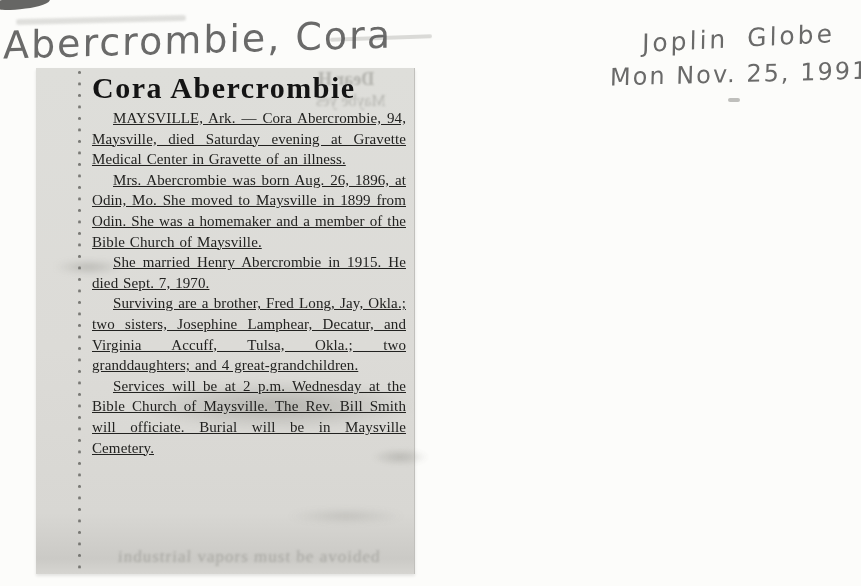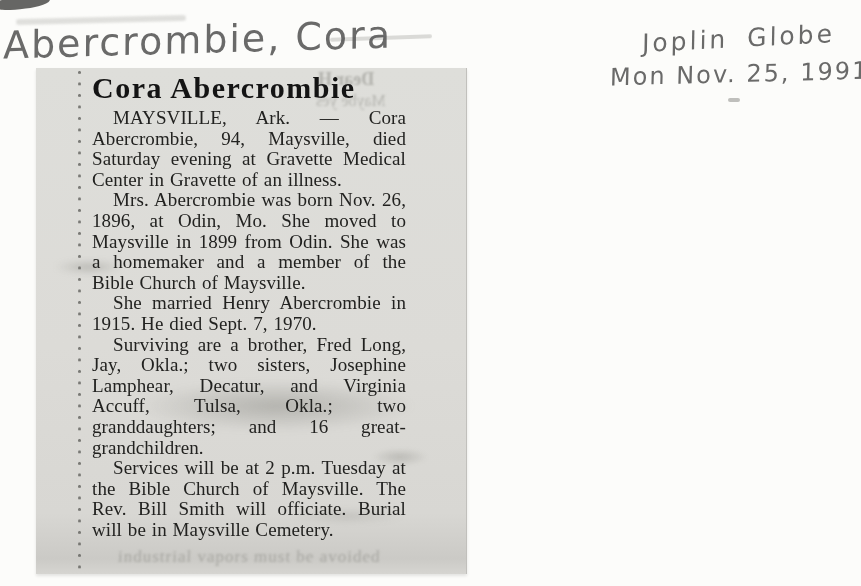--- a/index.html
+++ b/index.html
@@ -42,44 +42,45 @@
   .hand-src1 {
     left:642px; top:24px; font-size:25px; letter-spacing:3px;
     transform:rotate(-3deg) skewX(-4deg); word-spacing:8px;
   }
   .hand-src2 {
     left:610px; top:60px; font-size:24px; letter-spacing:2px;
     transform:rotate(-1.5deg) skewX(-3deg);
   }
   
   .clipping {
-    position:absolute; left:36px; top:68px; width:431px; height:506px;
+    position:absolute; left:36px; top:68px; width:379px; height:506px;
     background:linear-gradient(180deg,#dededa 0%, #dcdbd7 55%, #d8d7d3 88%, #cbcac6 97%, #d6d5d1 100%);
     border-right:1px solid #c1c0bc;
     box-shadow:0 2px 3px rgba(0,0,0,0.10);
     z-index:2;
   }
   .dotted-line {
     position:absolute; left:41px; top:2px; bottom:3px; width:5px;
     background-image:radial-gradient(circle at 2.5px 2.5px, #686864 1.15px, rgba(0,0,0,0) 1.8px);
     background-size:5px 11.5px; opacity:.85;
   }
   .article {
     position:absolute; left:56px; top:2px; width:314px; z-index:3;
   }
   .headline {
     font-family:"Liberation Serif", serif; font-weight:700;
     font-size:30px; line-height:36px; letter-spacing:1.5px;
     color:#141414; margin-bottom:2px;
   }
   .article p {
     font-family:"Liberation Serif", serif;
-    font-size:19px; line-height:20.6px; color:#222220;
+    font-size:15px; line-height:20.6px; color:#222220;
     text-align:justify; text-indent:21px; word-spacing:1px;
     letter-spacing:.1px;
+    text-decoration:underline;
   }
   
   .bleed {
     position:absolute; font-family:"Liberation Serif", serif;
     color:#8e8e88; white-space:nowrap; z-index:1; pointer-events:none;
   }
   .bleed-mirror { transform:scaleX(-1); }
   .bleed-top1 { left:282px; top:1px;  font-size:18px; font-weight:700; opacity:.55; filter:blur(1.1px); }
   .bleed-top2 { left:280px; top:24px; font-size:16px; opacity:.5;  filter:blur(1.3px); }
   .bleed-bottom { left:82px; top:479px; font-size:17px; opacity:.6; filter:blur(1.1px); letter-spacing:1px; transform:skewX(-3deg); }
@@ -115,21 +116,21 @@
     <div class="bleed bleed-top2 bleed-mirror">Maybe yes</div>
     <div class="bleed bleed-bottom">industrial vapors must be avoided</div>
     <div class="blob blob-1"></div>
     <div class="blob blob-2"></div>
     <div class="blob blob-3"></div>
     <div class="blob blob-4"></div>
 
     <div class="article">
       <div class="headline">Cora Abercrombie</div>
       <p>MAYSVILLE, Ark. — Cora Abercrombie, 94, Maysville, died Saturday evening at Gravette Medical Center in Gravette of an illness.</p>
-      <p>Mrs. Abercrombie was born Nov. 26, 1896, at Odin, Mo. She moved to Maysville in 1899 from Odin. She was a homemaker and a member of the Bible Church of Maysville.</p>
+      <p>Mrs. Abercrombie was born Aug. 26, 1896, at Odin, Mo. She moved to Maysville in 1899 from Odin. She was a homemaker and a member of the Bible Church of Maysville.</p>
       <p>She married Henry Abercrombie in 1915. He died Sept. 7, 1970.</p>
-      <p>Surviving are a brother, Fred Long, Jay, Okla.; two sisters, Josephine Lamphear, Decatur, and Virginia Accuff, Tulsa, Okla.; two granddaughters; and 16 great-grandchildren.</p>
-      <p>Services will be at 2 p.m. Tuesday at the Bible Church of Maysville. The Rev. Bill Smith will officiate. Burial will be in Maysville Cemetery.</p>
+      <p>Surviving are a brother, Fred Long, Jay, Okla.; two sisters, Josephine Lamphear, Decatur, and Virginia Accuff, Tulsa, Okla.; two granddaughters; and 4 great-grandchildren.</p>
+      <p>Services will be at 2 p.m. Wednesday at the Bible Church of Maysville. The Rev. Bill Smith will officiate. Burial will be in Maysville Cemetery.</p>
     </div>
 
   </div>
 
 </div>
 
 </body></html>

